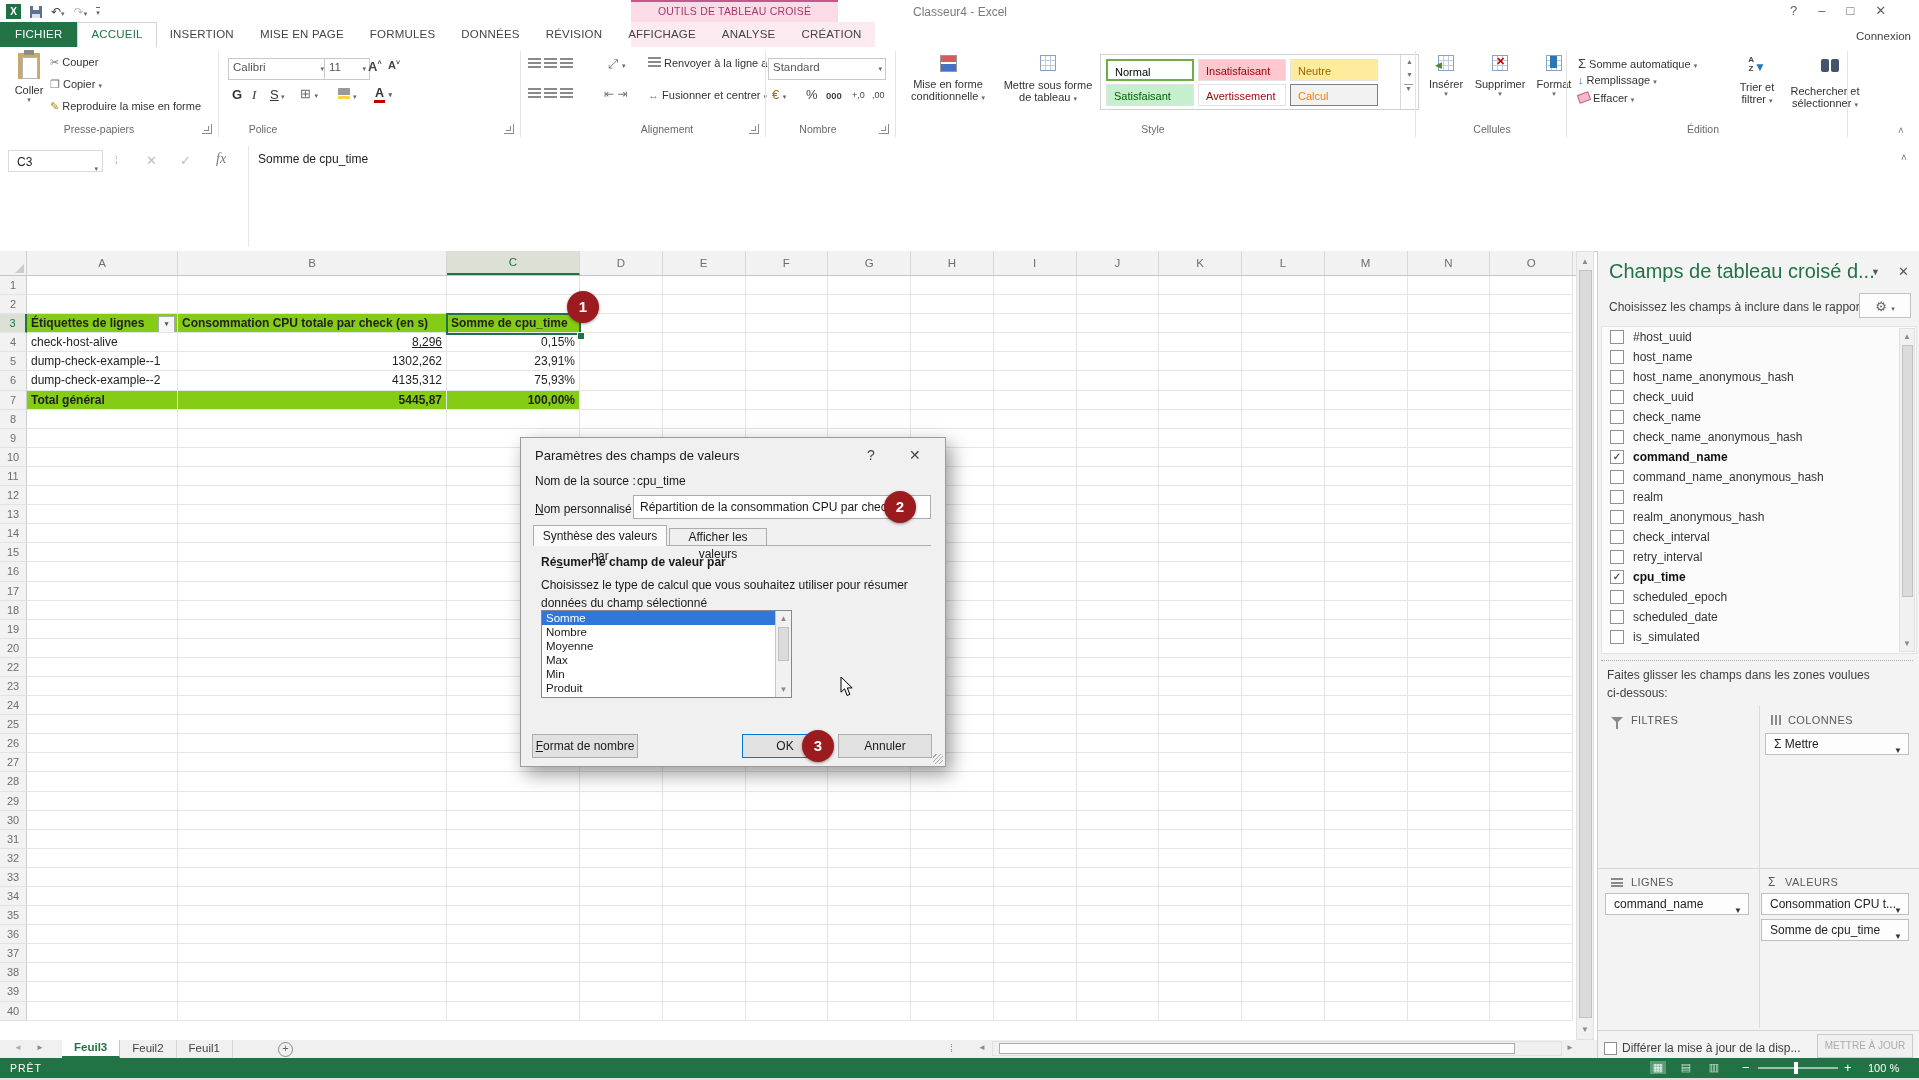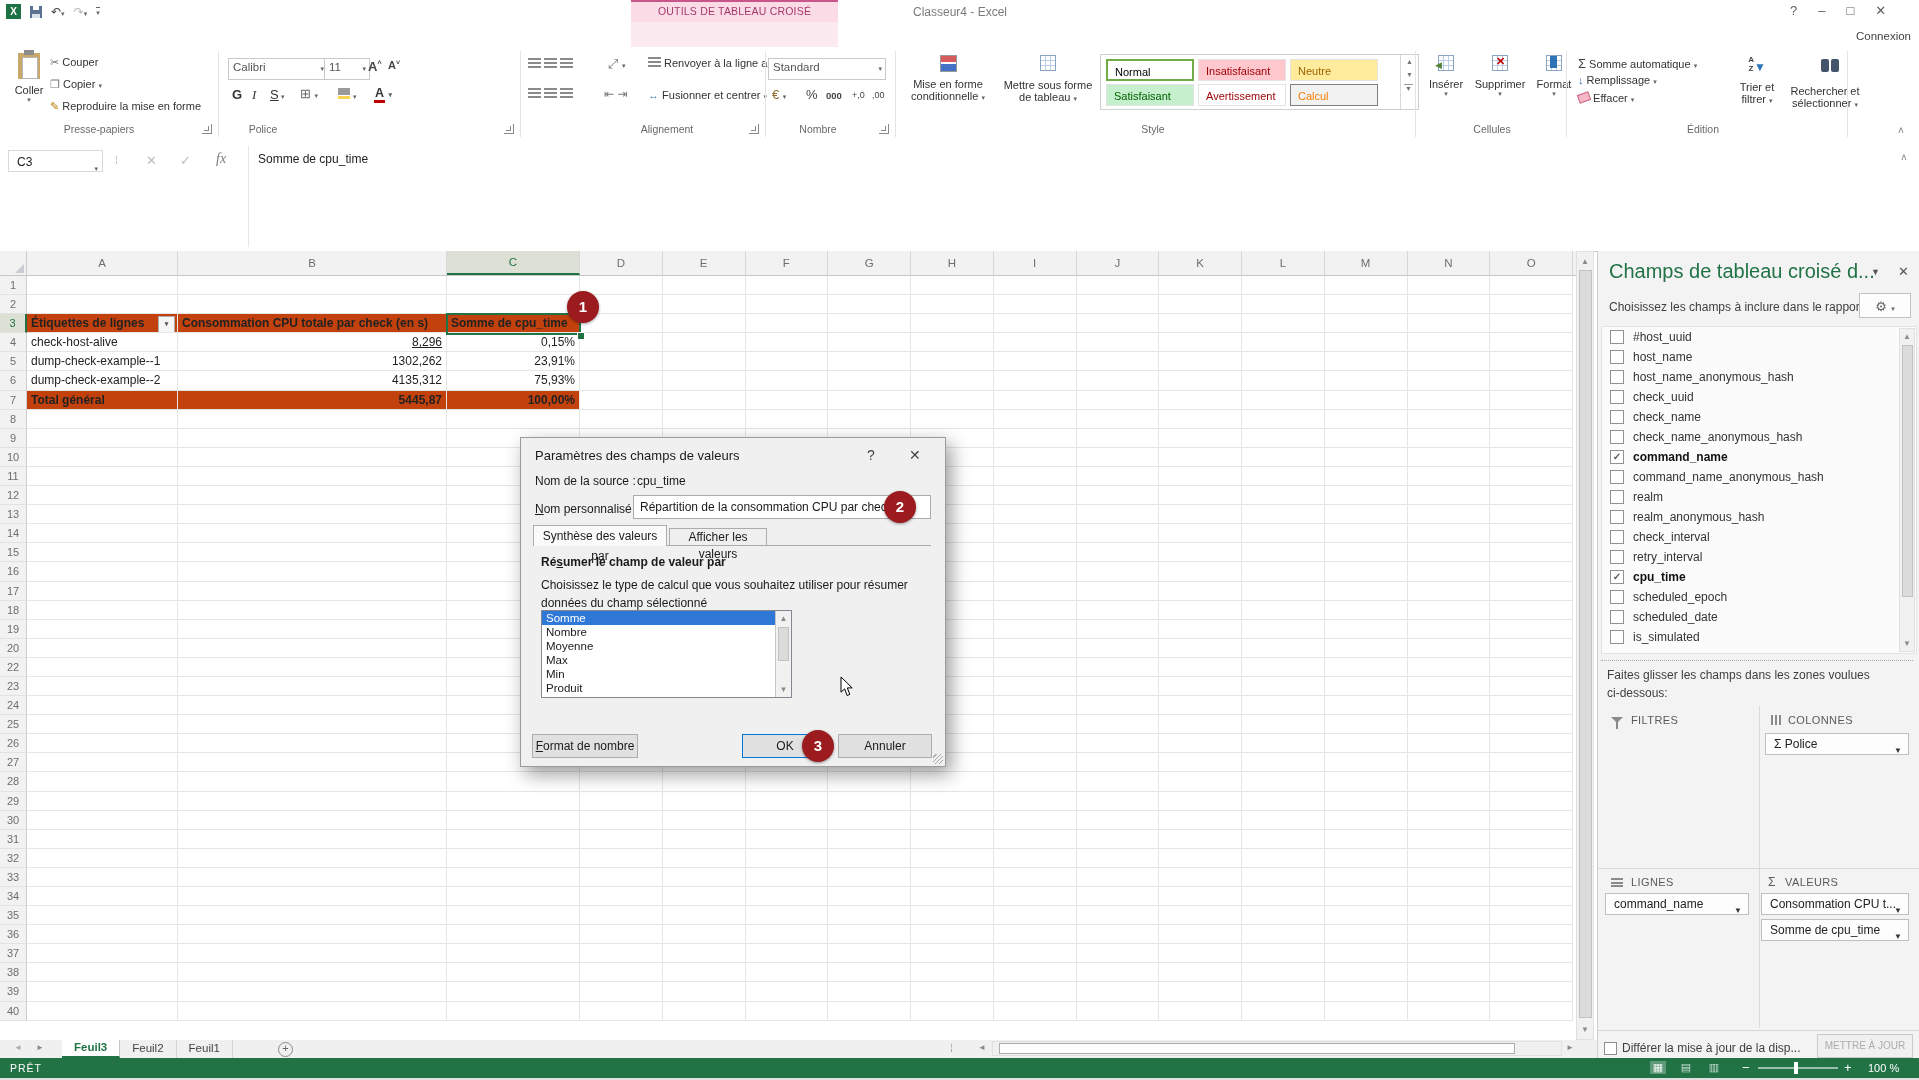--- a/index.html
+++ b/index.html
@@ -58,21 +58,21 @@
   .corner:after{content:"";position:absolute;right:2px;bottom:2px;border-left:9px solid transparent;border-bottom:9px solid #C9CDD1;}
   .colhdr{border-right:1px solid #D8D8D8;box-sizing:border-box;text-align:center;font-size:11.5px;color:#6E6E6E;line-height:24px;}
   .colhdr.sel{background:#DDE1D5;color:#217346;border-bottom:2px solid #217346;line-height:22px;}
   #grid-rows{position:absolute;left:0;top:276px;width:1573px;}
   .grow{display:flex;}
   .rowhdr{width:27px;box-sizing:border-box;border-right:1px solid #CDCDCD;border-bottom:1px solid #E2E2E2;text-align:center;font-size:11px;color:#6E6E6E;background:#F2F2F2;}
   .rowhdr.sel{background:#DDE1D5;color:#217346;border-right:2px solid #217346;}
   .cell{box-sizing:border-box;border-right:1px solid #E5E5E5;border-bottom:1px solid #E5E5E5;font-size:12px;padding:0 4px;overflow:hidden;white-space:nowrap;}
   .cell.num{text-align:right;}
   .cell.pb{font-weight:bold;}
-  .cell.pfill{background:#c2410c;}
+  .cell.pfill{background:#84cc16;}
   .filterbtn{position:absolute;right:2px;top:2px;width:15px;height:15px;border:1px solid #ACACAC;background:#F6F6F6;font-size:7px;color:#555;text-align:center;line-height:14px;}
   #selbox{position:absolute;left:446px;top:313px;width:135px;height:22px;border:2px solid #217346;box-sizing:border-box;}
   #fillhandle{position:absolute;left:577px;top:332px;width:6px;height:6px;background:#217346;border:1px solid #fff;}
   
   .sbtrack{background:#F1F1F1;border:1px solid #E0E0E0;box-sizing:border-box;}
   .sbarrow{color:#8A8A8A;font-size:8px;text-align:center;}
   .sbthumb{background:#DBDBDB;border:1px solid #C2C2C2;box-sizing:border-box;}
   
   #dlg{position:absolute;left:520px;top:437px;width:424px;height:328px;background:#F0F0F0;border:1px solid #9B9B9B;box-shadow:5px 7px 18px rgba(0,0,0,.4);z-index:50;font-size:12px;color:#1a1a1a;}
   .dtab{position:absolute;border:1px solid #ACACAC;font-size:12px;text-align:center;box-sizing:border-box;}
@@ -122,20 +122,32 @@
   <div class="abs" id="ctxstrip" style="left:631px;top:0;width:207px;height:20px;">OUTILS DE TABLEAU CROISÉ DYNAMIQUE</div>
   <div class="abs nw" style="left:850px;top:5px;width:220px;text-align:center;font-size:12px;color:#7A7A7A;">Classeur4 - Excel</div>
   <div class="abs" id="wbtns" style="left:1790px;top:3px;">
     <span>?</span>
     <span>–</span>
     <span>□</span>
     <span>✕</span>
   </div>
 
   <div class="abs" id="ctxpad" style="left:631px;top:22px;width:207px;height:25px;"></div>
+  <div id="ribbon-tabs">
+      <div class="rtab file">FICHIER</div>
+      <div class="rtab active">ACCUEIL</div>
+      <div class="rtab">INSERTION</div>
+      <div class="rtab">MISE EN PAGE</div>
+      <div class="rtab">FORMULES</div>
+      <div class="rtab">DONNÉES</div>
+      <div class="rtab">RÉVISION</div>
+      <div class="rtab">AFFICHAGE</div>
+      <div class="rtab ctx">ANALYSE</div>
+      <div class="rtab ctx">CRÉATION</div>
+    </div>
   <div class="abs nw" style="left:1856px;top:30px;font-size:11.5px;color:#444;">Connexion</div>
 
   <div id="ribbon">
 
     <div class="rbtn" style="left:8px;top:6px;width:42px;text-align:center;">
       <div class="clip"></div>
       <div style="margin-top:5px;">Coller</div>
       <div class="dd">▾</div>
     </div>
     <div class="rbtn" style="left:50px;top:9px;"><span class="gi">✂</span> <span>Couper</span></div>
@@ -1068,21 +1080,21 @@
     <div class="abs nw" style="left:9px;top:417px;font-size:12px;color:#3F3F3F;">Faites glisser les champs dans les zones voulues</div>
     <div class="abs nw" style="left:9px;top:435px;font-size:12px;color:#3F3F3F;">ci-dessous:</div>
 
     <div class="abs" style="left:161px;top:455px;width:1px;height:322px;background:#DADADA;"></div>
     <div class="abs" style="left:0;top:617px;width:322px;height:1px;background:#DADADA;"></div>
 
     <span class="funnel" style="left:13px;top:466px;"></span>
     <div class="zhead" style="left:33px;top:463px;">FILTRES</div>
     <span class="vbars" style="left:173px;top:464px;"></span>
     <div class="zhead" style="left:190px;top:463px;">COLONNES</div>
-    <div class="pchip" style="left:167px;top:482px;width:144px;"><span>Σ Police</span><span class="dd2">▼</span></div>
+    <div class="pchip" style="left:167px;top:482px;width:144px;"><span>Σ Mettre</span><span class="dd2">▼</span></div>
 
     <span class="hbars" style="left:13px;top:627px;"></span>
     <div class="zhead" style="left:33px;top:625px;">LIGNES</div>
     <div class="pchip" style="left:7px;top:642px;width:144px;"><span>command_name</span><span class="dd2">▼</span></div>
 
     <span class="abs" style="left:170px;top:624px;color:#5A5A5A;font-size:12px;">Σ</span>
     <div class="zhead" style="left:187px;top:625px;">VALEURS</div>
     <div class="pchip" style="left:163px;top:642px;width:148px;"><span>Consommation CPU t...</span><span class="dd2">▼</span></div>
     <div class="pchip" style="left:163px;top:668px;width:148px;"><span>Somme de cpu_time</span><span class="dd2">▼</span></div>
 

